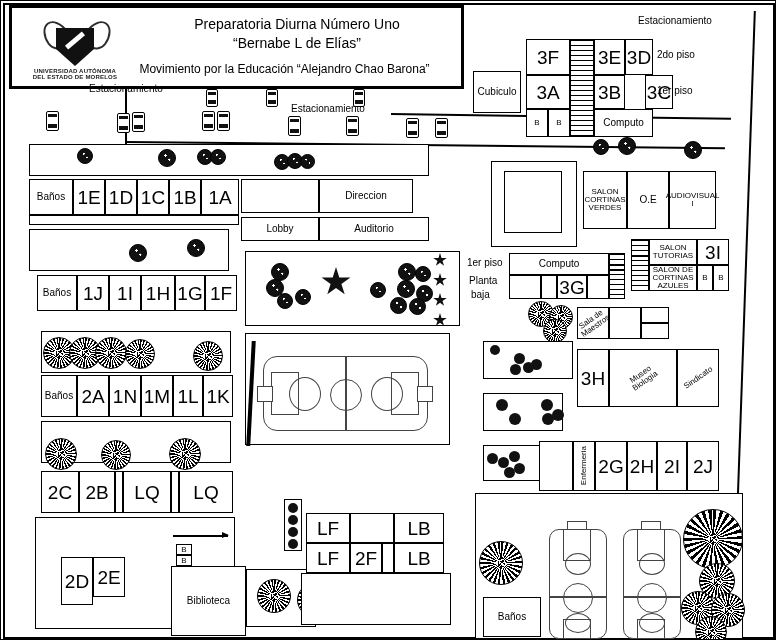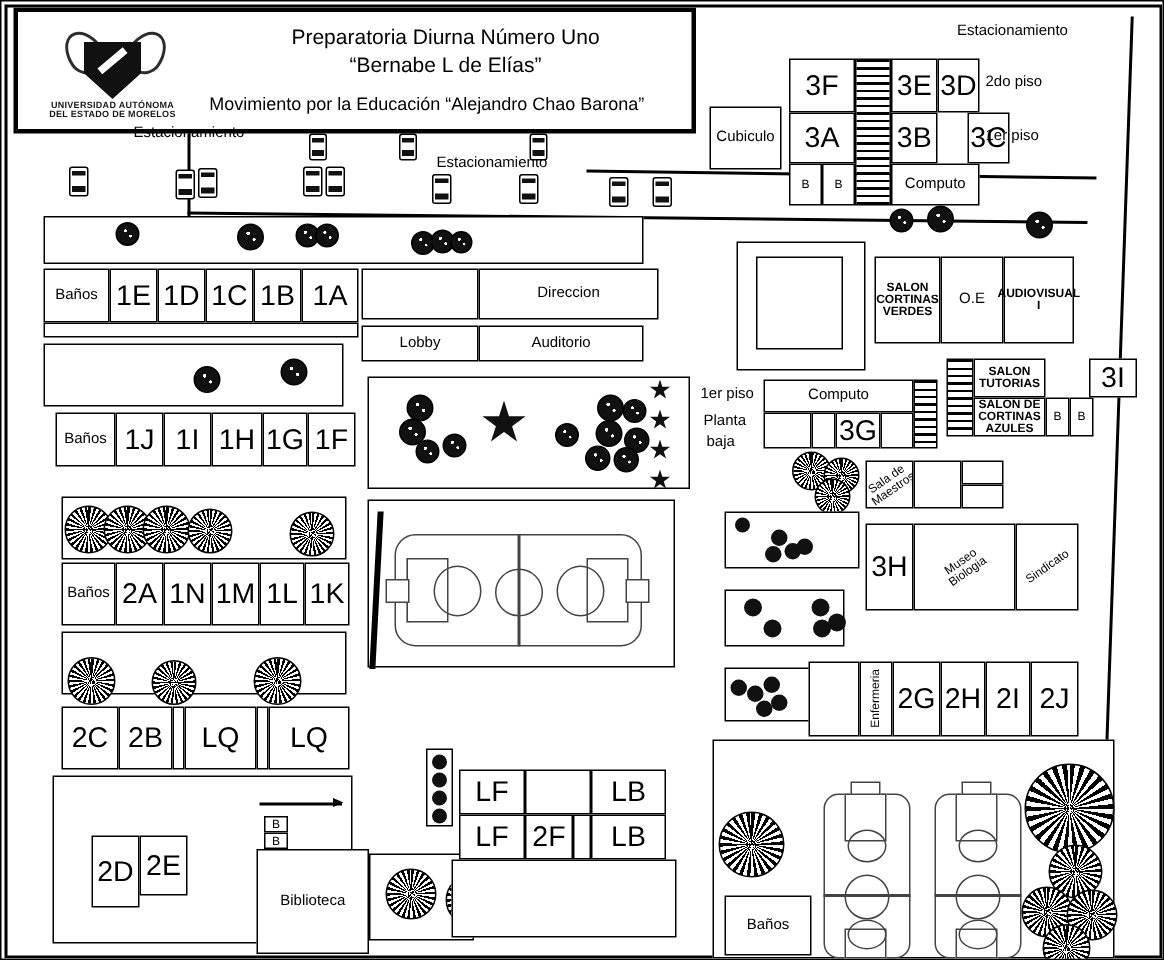--- a/index.html
+++ b/index.html
@@ -3,21 +3,21 @@
 <meta charset="utf-8">
 <style>
   html,body{margin:0;padding:0;background:#fff;}
   body{font-family:"Liberation Sans",sans-serif;}
   #map{position:relative;width:776px;height:640px;background:#fff;overflow:hidden;border:1px solid #000;box-sizing:border-box;}
   .rm{position:absolute;box-sizing:border-box;border:1.5px solid #000;background:#fff;display:flex;align-items:center;justify-content:center;text-align:center;line-height:1.0;}
   .lbl{position:absolute;color:#000;white-space:nowrap;}
   .big{font-size:19px;}
   .sm{font-size:10px;}
   .xs{font-size:8px;}
-  .bold{font-weight:bold;}
+  .bold{font-weight:normal;}
   .zone{position:absolute;box-sizing:border-box;border:1.5px solid #000;background:#fff;}
   .tree{position:absolute;border-radius:50%;background:
      radial-gradient(circle at 40% 35%, #fff 0 8%, transparent 9%),
      radial-gradient(circle at 65% 60%, #fff 0 7%, transparent 8%),
      #111;border:1px solid #000;}
   .bush{position:absolute;border-radius:50%;background:#111;}
   .scrib{position:absolute;border-radius:50%;
      background:
        repeating-conic-gradient(#000 0 7deg,#fff 7deg 14deg);
      border:1.5px solid #000;}
@@ -99,21 +99,21 @@
   <div class="tree" style="left:683px;top:140px;width:16px;height:16px;"></div>
 
   <div class="rm sm" style="left:28px;top:178px;width:44px;height:36px;">Baños</div>
   <div class="rm big" style="left:72px;top:178px;width:32px;height:36px;">1E</div>
   <div class="rm big" style="left:104px;top:178px;width:32px;height:36px;">1D</div>
   <div class="rm big" style="left:136px;top:178px;width:32px;height:36px;">1C</div>
   <div class="rm big" style="left:168px;top:178px;width:32px;height:36px;">1B</div>
   <div class="rm big" style="left:200px;top:178px;width:38px;height:36px;">1A</div>
   <div class="zone" style="left:28px;top:214px;width:210px;height:10px;"></div>
 
-  <div class="rm sm" style="left:318px;top:178px;width:120px;height:34px;">Direccion</div>
+  <div class="rm sm" style="left:318px;top:178px;width:94px;height:34px;">Direccion</div>
   <div class="zone" style="left:240px;top:178px;width:78px;height:34px;"></div>
   <div class="rm sm" style="left:240px;top:216px;width:78px;height:24px;">Lobby</div>
   <div class="rm sm" style="left:318px;top:216px;width:110px;height:24px;">Auditorio</div>
 
   <div class="zone" style="left:28px;top:228px;width:200px;height:42px;"></div>
   <div class="tree" style="left:128px;top:243px;width:16px;height:16px;"></div>
   <div class="tree" style="left:186px;top:238px;width:16px;height:16px;"></div>
 
   <div class="rm sm" style="left:36px;top:274px;width:40px;height:36px;">Baños</div>
   <div class="rm big" style="left:76px;top:274px;width:32px;height:36px;">1J</div>
@@ -232,21 +232,21 @@
   <div class="lbl sm" style="left:470px;top:288px;">baja</div>
   <div class="rm sm" style="left:508px;top:252px;width:100px;height:22px;">Computo</div>
   <div class="rm" style="left:508px;top:274px;width:32px;height:24px;"></div>
   <div class="rm" style="left:540px;top:274px;width:16px;height:24px;"></div>
   <div class="rm big" style="left:556px;top:274px;width:30px;height:24px;">3G</div>
   <div class="rm" style="left:586px;top:274px;width:22px;height:24px;"></div>
   <div class="stairs" style="left:608px;top:252px;width:16px;height:46px;"></div>
 
   <div class="stairs" style="left:630px;top:238px;width:18px;height:52px;"></div>
   <div class="rm xs bold" style="left:648px;top:238px;width:48px;height:26px;">SALON TUTORIAS</div>
-  <div class="rm big" style="left:696px;top:238px;width:32px;height:26px;margin-left:29px;">3I</div>
+  <div class="rm big" style="left:696px;top:238px;width:32px;height:26px;">3I</div>
   <div class="rm xs bold" style="left:648px;top:264px;width:48px;height:26px;padding:1px;">SALON DE CORTINAS AZULES</div>
   <div class="rm xs" style="left:696px;top:264px;width:16px;height:26px;">B</div>
   <div class="rm xs" style="left:712px;top:264px;width:16px;height:26px;">B</div>
 
   <div class="scrib" style="left:527px;top:300px;width:24px;height:24px;"></div>
   <div class="scrib" style="left:548px;top:304px;width:22px;height:22px;"></div>
   <div class="scrib" style="left:542px;top:318px;width:22px;height:22px;"></div>
   <div class="rm" style="left:576px;top:306px;width:32px;height:32px;">
     <span class="xs rot45" style="display:inline-block;white-space:normal;width:40px;line-height:1;">Sala de Maestros</span>
   </div>

